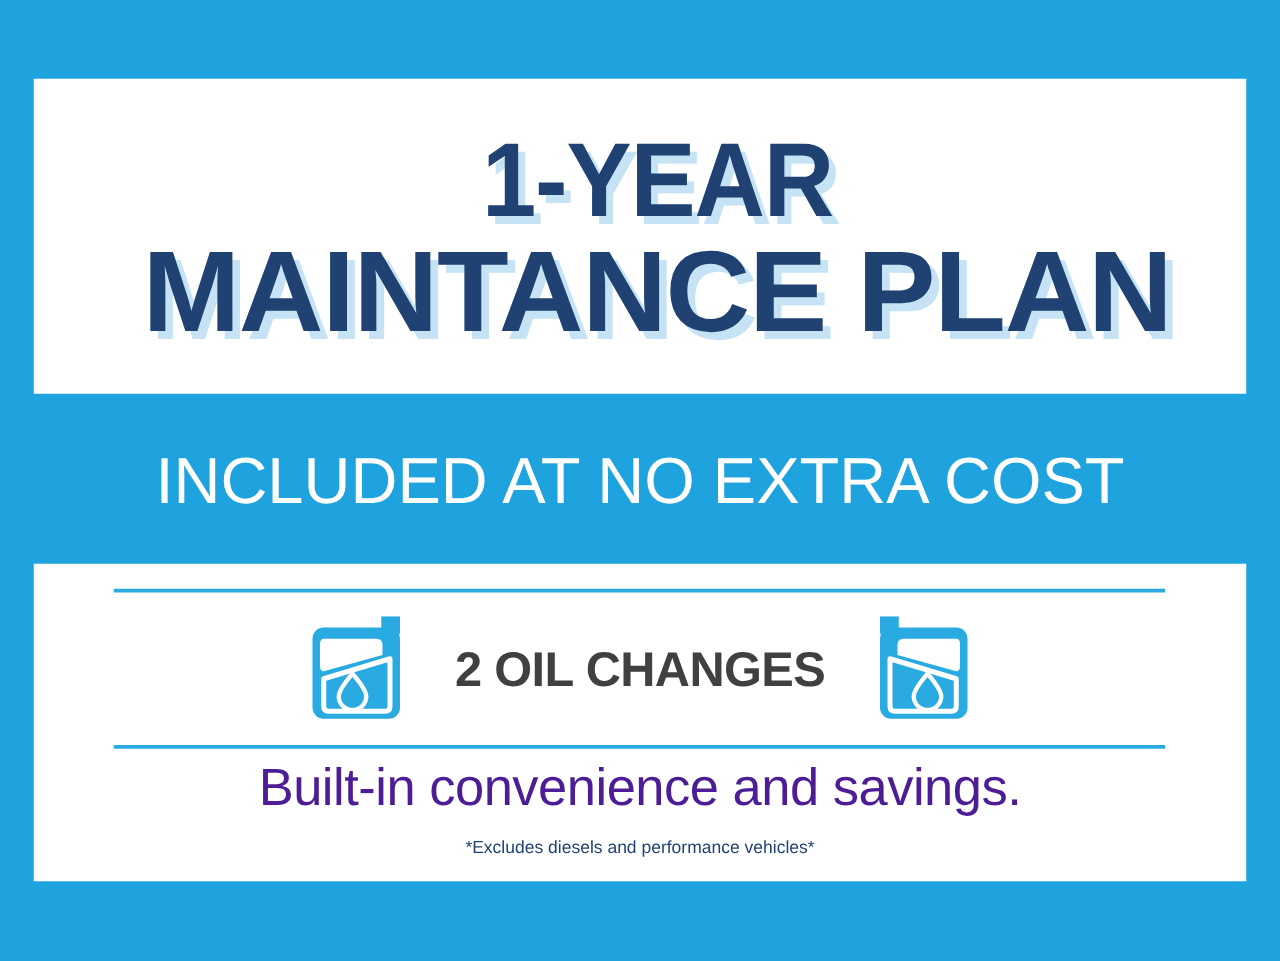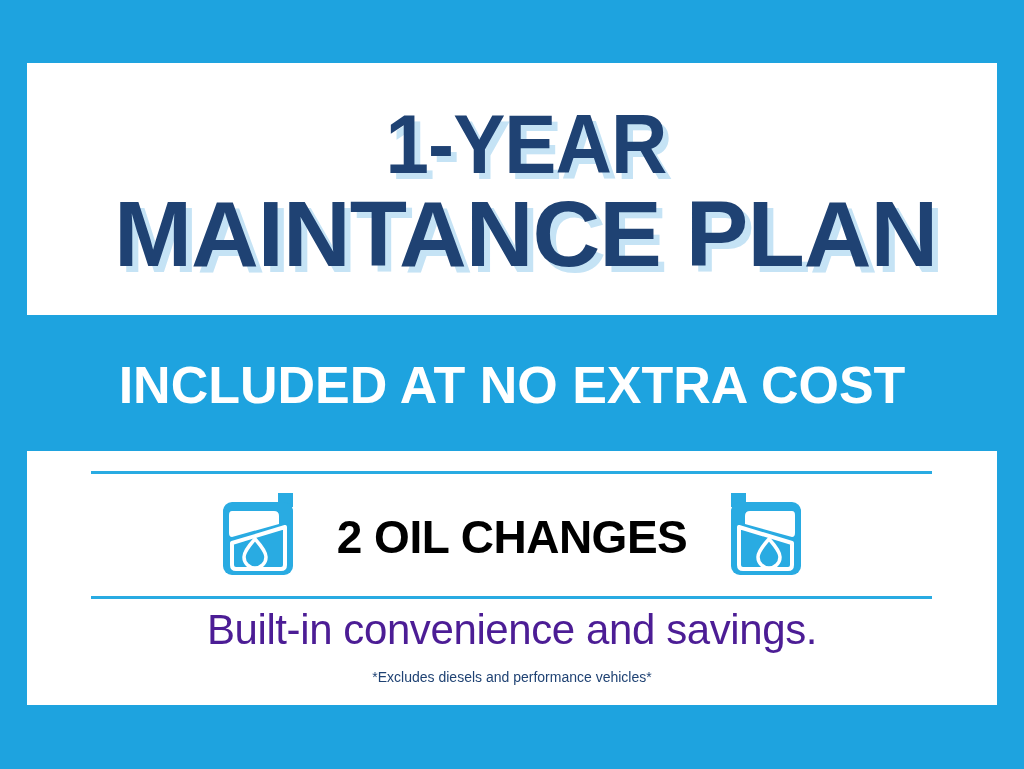--- a/index.html
+++ b/index.html
@@ -69,21 +69,21 @@
     top: 330px;
     width: 970px;
     height: 110px;
     display: flex;
     align-items: center;
     justify-content: center;
   }
   #subheading-text {
     color: #ffffff;
     font-family: "Liberation Sans Narrow", "Liberation Sans", sans-serif;
-    font-weight: bold;
+    font-weight: normal;
     font-size: 52px;
     letter-spacing: 0px;
     white-space: nowrap;
     transform: scaleX(1.0);
   }
 
   
   #bottom-inner {
     position: absolute;
     left: 27px;
@@ -106,23 +106,23 @@
     left: 0;
     top: 30px;
     width: 970px;
     height: 112px;
     display: flex;
     align-items: center;
     justify-content: center;
     gap: 40px;
   }
   #feature-label {
-    color: #000000;
+    color: #404040;
     font-weight: bold;
-    font-size: 46px;
+    font-size: 39px;
     letter-spacing: -0.5px;
     white-space: nowrap;
   }
   .oil-icon { display: block; flex: none; }
   #oil-icon-right { transform: scaleX(-1); }
 
   #tagline {
     position: absolute;
     left: 0;
     top: 155px;

